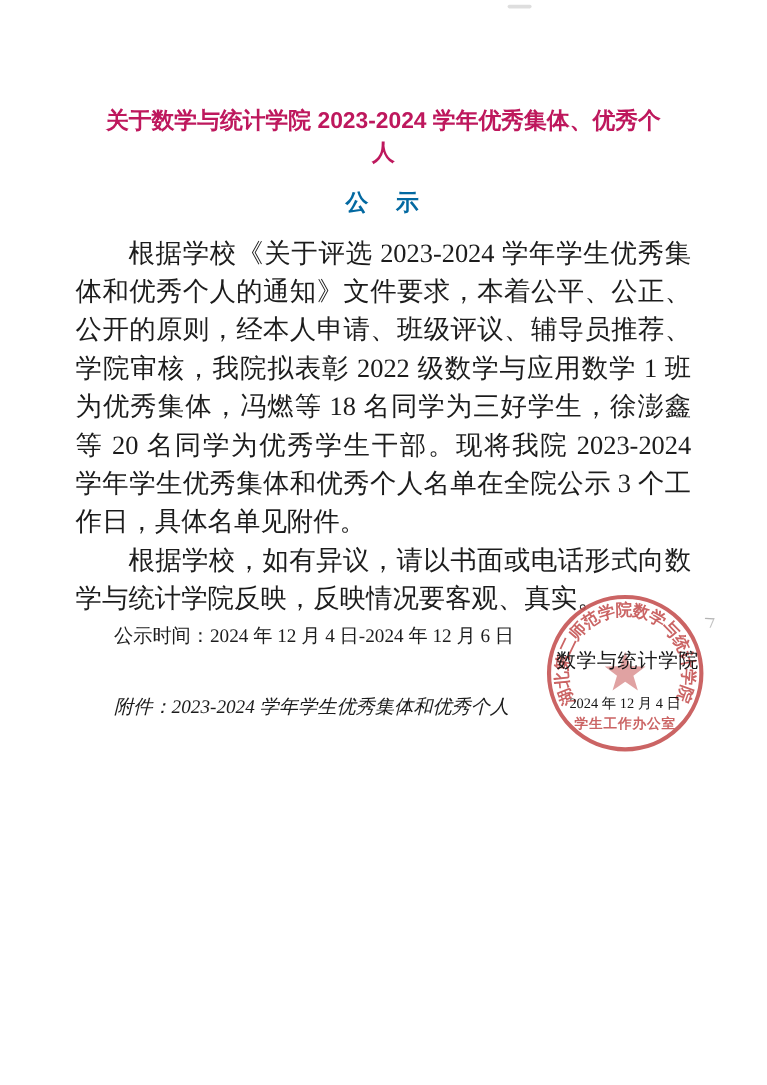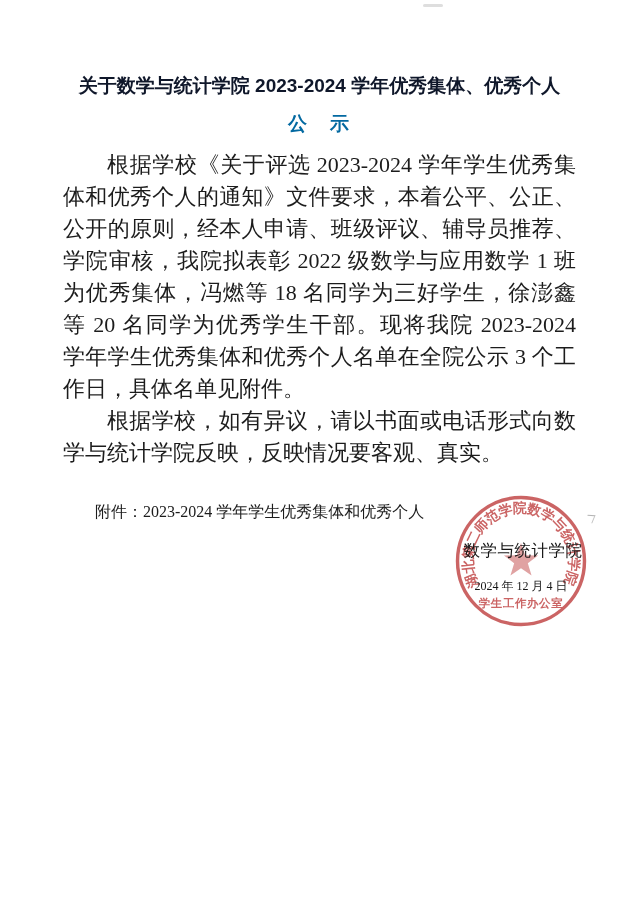--- a/index.html
+++ b/index.html
@@ -18,22 +18,22 @@
   .content {
     position: absolute;
     left: 63px; top: 73px; width: 513px;
   }
   .title {
     font-family: "Liberation Sans", "DejaVu Sans", sans-serif;
     font-weight: 700;
     font-size: 19px;
     line-height: 26px;
     text-align: center;
-    color: #0f172a;
-    margin: 0;
+    color: #be185d;
+    margin: 16px;
   }
   .subtitle {
     font-family: "Liberation Sans", "DejaVu Sans", sans-serif;
     font-weight: 700;
     font-size: 19px;
     line-height: 26px;
     text-align: center;
     color: #0369a1;
     margin: 12px 0 0 0;
     letter-spacing: 2px;
@@ -50,20 +50,21 @@
     font-size: 16px;
     line-height: 32px;
     text-indent: 2em;
     margin: 0;
   }
   .attachment-line {
     font-size: 16px;
     line-height: 32px;
     text-indent: 2em;
     margin: 27px 0 4px 0;
+    font-style: italic;
   }
   .sign-block { position: absolute; left: 0; top: 0; width: 639px; height: 904px; pointer-events: none; }
   .seal-svg {
     position: absolute;
     left: 452px; top: 492px;
     width: 138px; height: 138px;
     opacity: 0.85;
     z-index: 1;
   }
   .signature {
@@ -108,20 +109,21 @@
 
 <div class="page">
 
   <div class="content">
     <h1 class="title">关于数学与统计学院 2023-2024 学年优秀集体、优秀个人</h1>
     <h2 class="subtitle">公　示</h2>
 
     <p class="para first">根据学校《关于评选 2023-2024 学年学生优秀集体和优秀个人的通知》文件要求，本着公平、公正、公开的原则，经本人申请、班级评议、辅导员推荐、学院审核，我院拟表彰 2022 级数学与应用数学 1 班为优秀集体，冯燃等 18 名同学为三好学生，徐澎鑫等 20 名同学为优秀学生干部。现将我院 2023-2024 学年学生优秀集体和优秀个人名单在全院公示 3 个工作日，具体名单见附件。</p>
     <p class="para">根据学校，如有异议，请以书面或电话形式向数学与统计学院反映，反映情况要客观、真实。</p>
 
+    <p class="info-line">公示时间：2024 年 12 月 4 日-2024 年 12 月 6 日</p>
 
     <p class="attachment-line">附件：2023-2024 学年学生优秀集体和优秀个人</p>
   </div>
 
   <div class="sign-block">
 
     <svg class="seal-svg" viewBox="0 0 200 200" aria-hidden="true">
       <circle cx="100" cy="100" r="92" fill="none" stroke-width="5" stroke="#c24a4a"></circle>
       <defs>
         <path id="sealArc" d="M 39.4 135 A 70 70 0 1 1 160.6 135" fill="none"></path>

